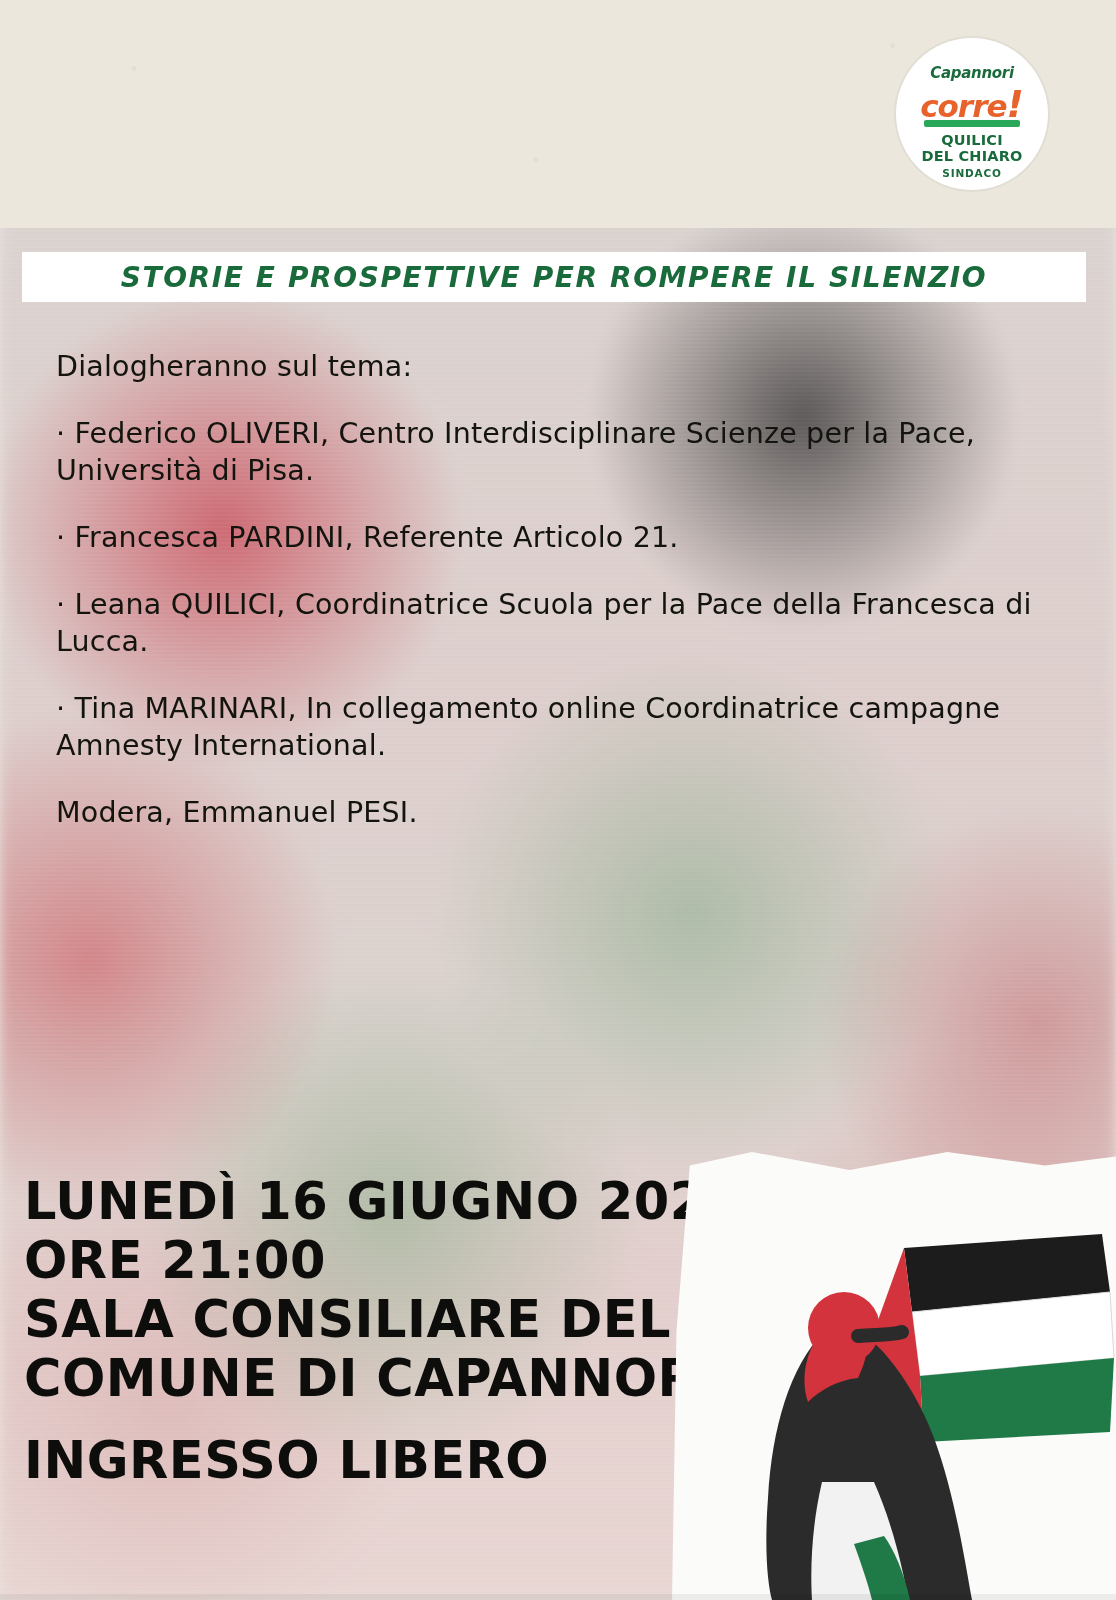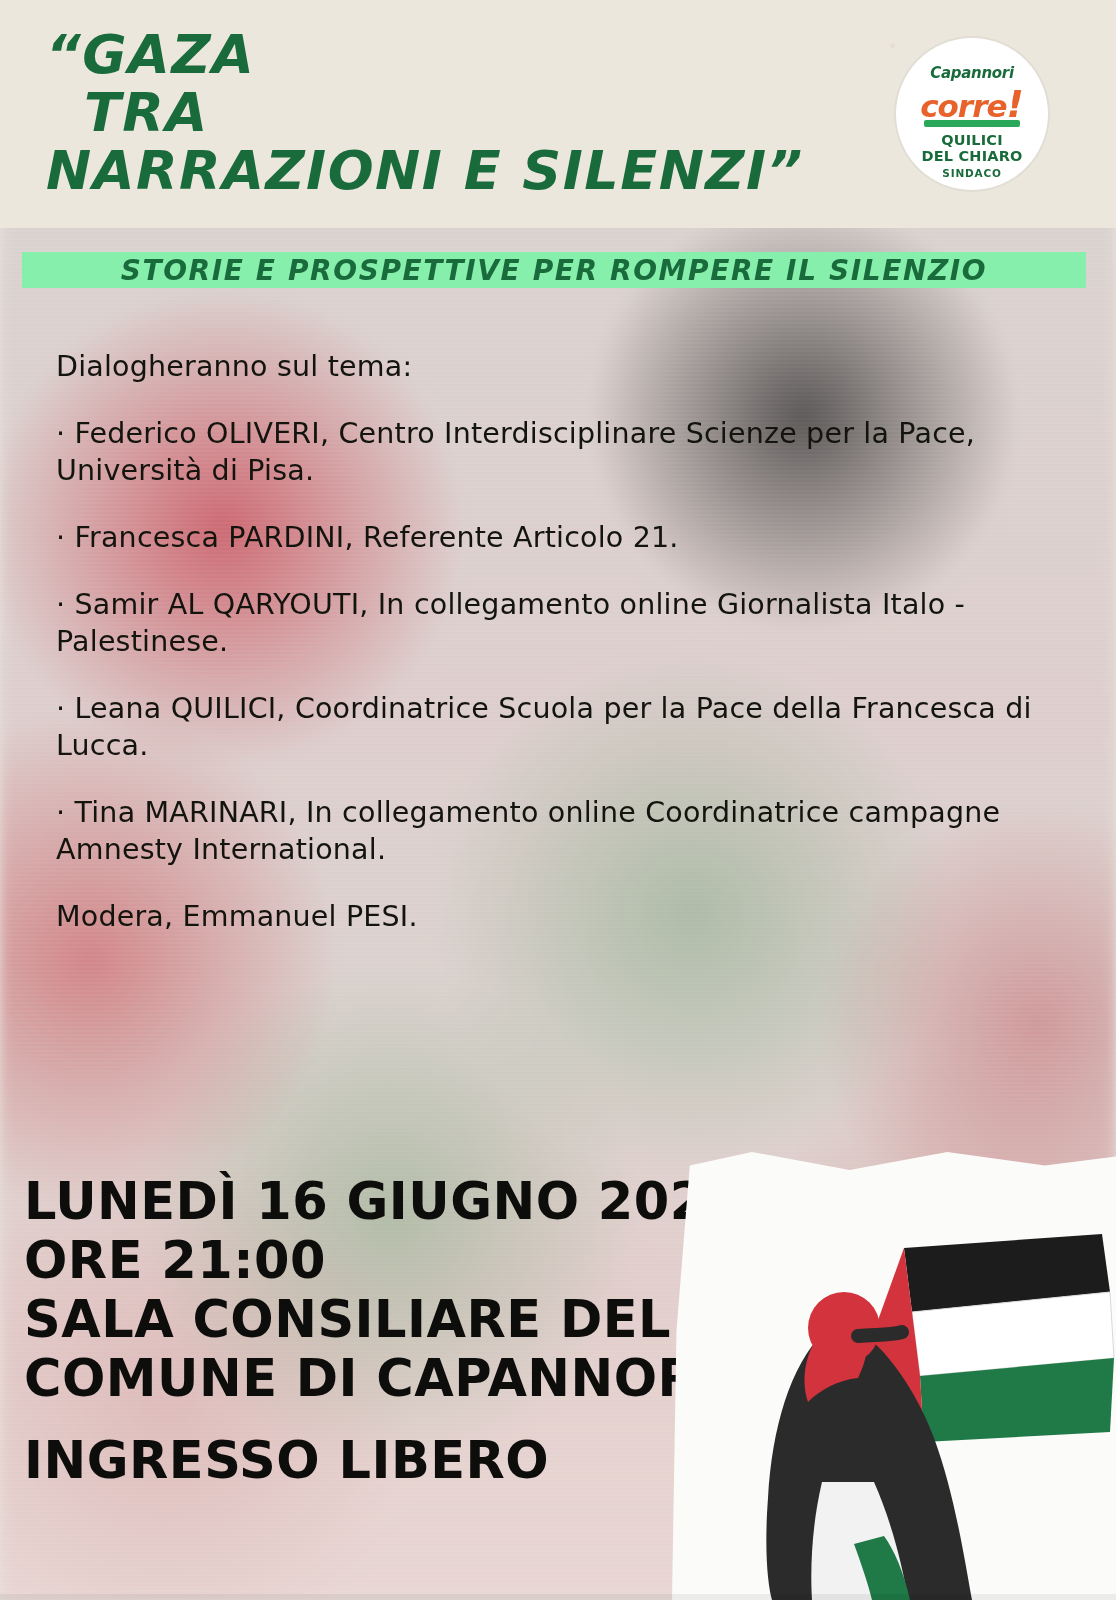--- a/index.html
+++ b/index.html
@@ -125,22 +125,22 @@
     font-weight: bold;
     color: #1a6b3c;
     letter-spacing: 0.8px;
   }
 
   
   .subtitle-band {
     position: absolute;
     left: 22px; top: 252px;
     width: 1064px;
-    height: 36px;
-    background: #86efac;
+    height: 50px;
+    background: #ffffff;
     display: flex;
     align-items: center;
     justify-content: center;
   }
   .subtitle-band .sub {
     color: #1a6b3c;
     font-weight: bold;
     font-style: italic;
     font-size: 28px;
     letter-spacing: 1.6px;
@@ -201,25 +201,20 @@
 </head>
 <body>
 
 <div class="poster">
 
   <div class="bg-field"></div>
   <div class="bg-noise"></div>
 
   <div class="header-band"></div>
 
-  <div class="title-block">
-    <span class="l1">“GAZA</span>
-    <span class="l2">TRA</span>
-    <span class="l3">NARRAZIONI E SILENZI”</span>
-  </div>
 
   <div class="logo">
     <div class="l-cap">Capannori</div>
     <div class="l-corre-wrap">
       <span class="l-corre">corre</span><span class="l-bang">!</span>
     </div>
     <div class="l-bar"></div>
     <div class="l-name">
       <span>QUILICI</span><br>
       <span>DEL CHIARO</span>
@@ -228,21 +223,20 @@
   </div>
 
   <div class="subtitle-band">
     <span class="sub">STORIE E PROSPETTIVE PER ROMPERE IL SILENZIO</span>
   </div>
 
   <div class="body-text">
     <p>Dialogheranno sul tema:</p>
     <p>· Federico OLIVERI, Centro Interdisciplinare Scienze per la Pace, Università di Pisa.</p>
     <p>· Francesca PARDINI, Referente Articolo 21.</p>
-    <p>· Samir AL QARYOUTI, In collegamento online Giornalista Italo - Palestinese.</p>
     <p>· Leana QUILICI, Coordinatrice Scuola per la Pace della Francesca di Lucca.</p>
     <p>· Tina MARINARI, In collegamento online Coordinatrice campagne Amnesty International.</p>
     <p>Modera, Emmanuel PESI.</p>
   </div>
 
   <div class="event-block">
     <span class="line">LUNEDÌ 16 GIUGNO 2025</span>
     <span class="line">ORE 21:00</span>
     <span class="line">SALA CONSILIARE DEL</span>
     <span class="line">COMUNE DI CAPANNORI</span>

